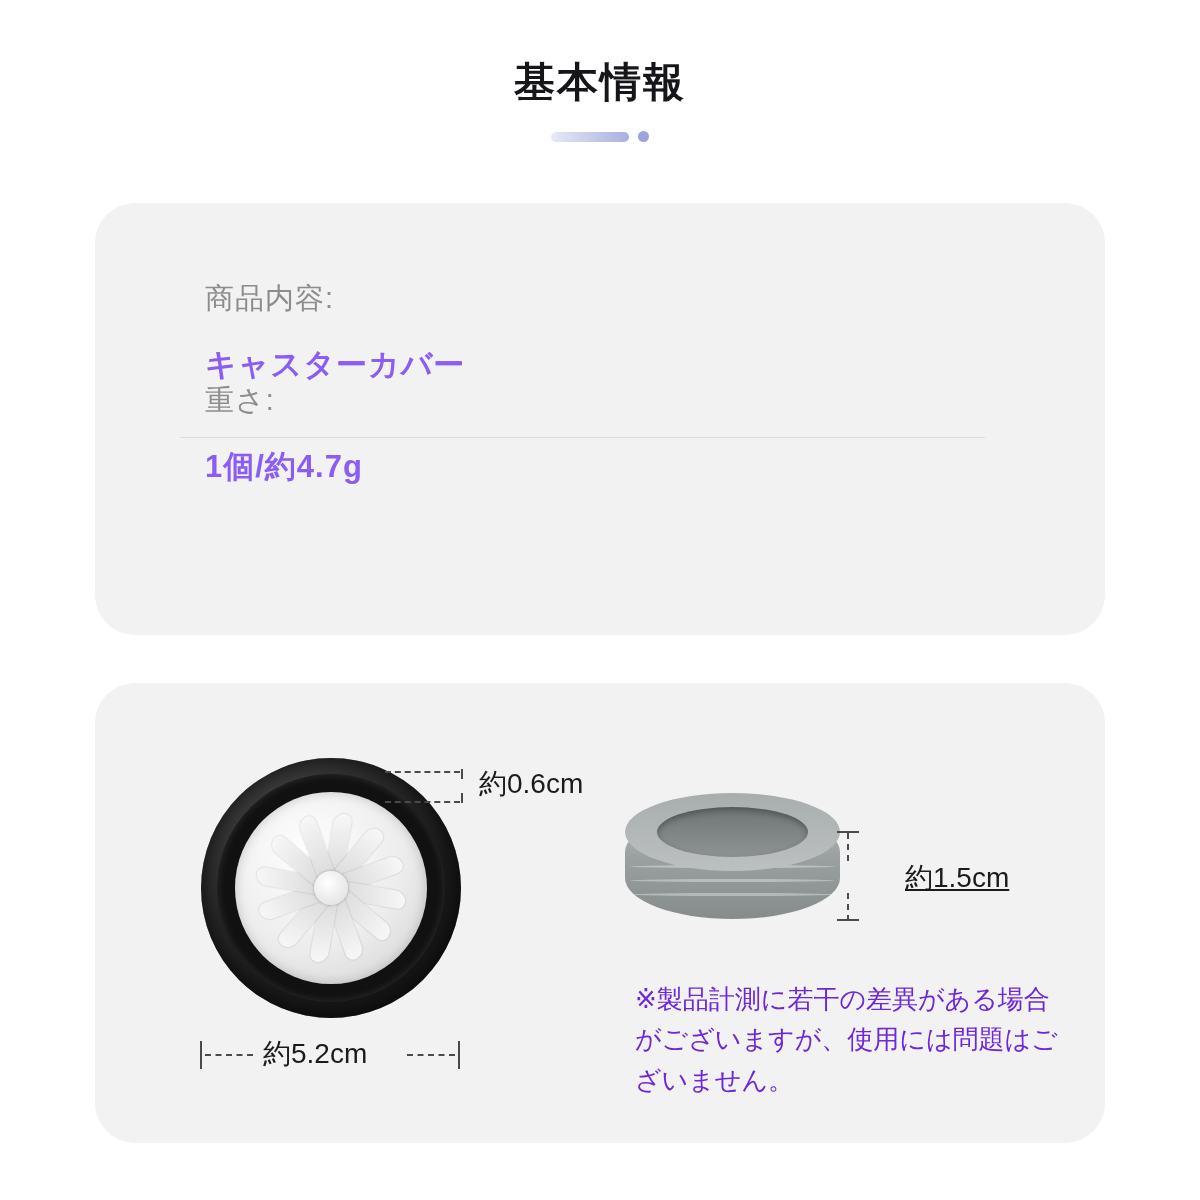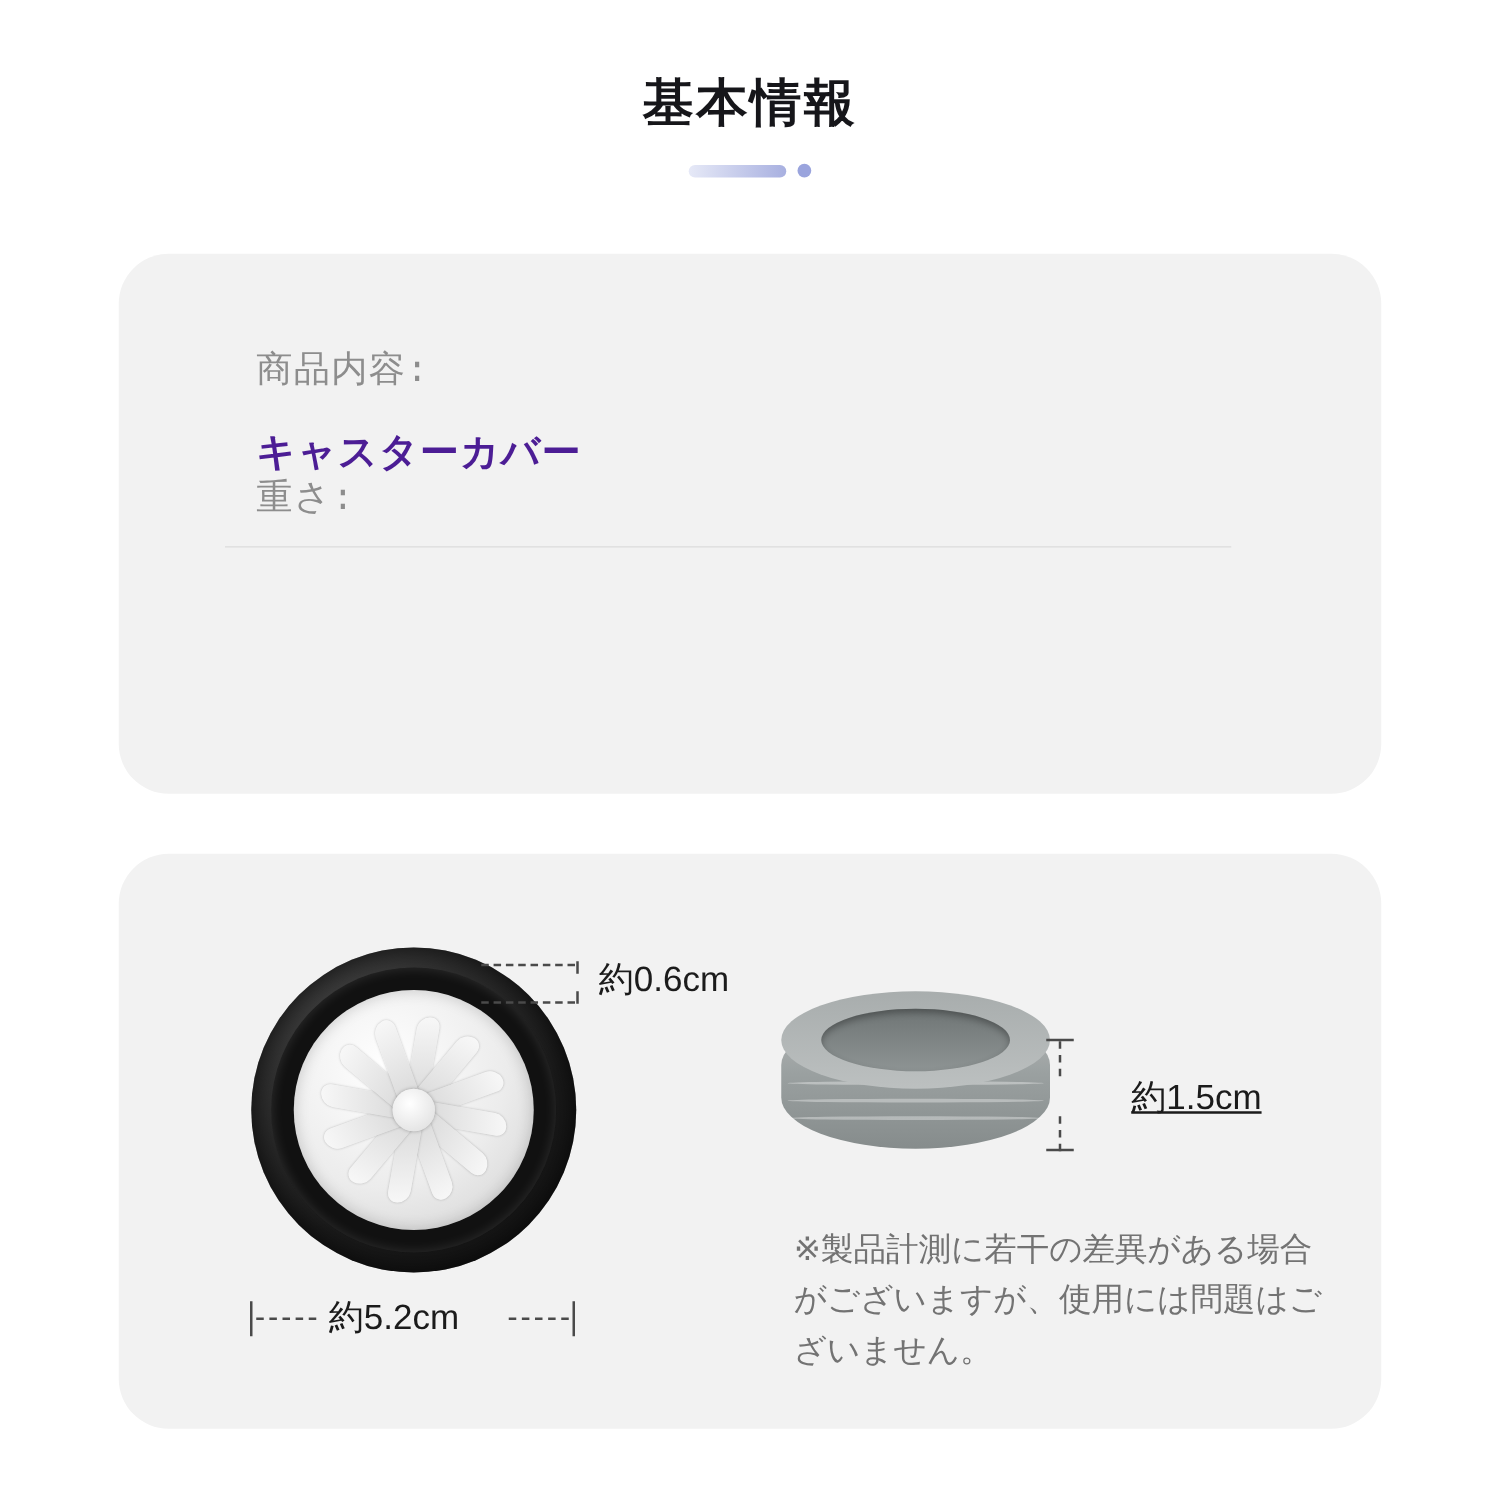--- a/index.html
+++ b/index.html
@@ -62,37 +62,36 @@
     height: 432px;
     background: #f2f2f2;
     border-radius: 40px;
     box-sizing: border-box;
     padding: 78px 110px 0 110px;
   }
   .spec-grid {
     display: grid;
     grid-template-columns: 1fr 1fr;
     row-gap: 15px;
-    font-family: Liberation Mono, monospace;
   }
   .spec-cell {
     box-sizing: border-box;
   }
   .spec-label {
     font-size: 29px;
     color: #8d8d8d;
     font-weight: normal;
     letter-spacing: 1px;
     line-height: 1.2;
   }
   .spec-value {
     margin-top: 30px;
     font-size: 31px;
     font-weight: bold;
-    color: #4c1d95;
+    color: #8b5cf6;
     letter-spacing: 1px;
     line-height: 1.2;
   }
   .spec-divider {
     position: absolute;
     left: 180px;
     top: 437px;
     width: 805px;
     height: 1px;
     background: #dcdcdc;
@@ -239,21 +238,21 @@
     color: #1b1b1b;
     white-space: nowrap;
   }
   .note {
     position: absolute;
     left: 540px;
     top: 296px;
     width: 430px;
     font-size: 26px;
     line-height: 1.55;
-    color: #737373;
+    color: #6d28d9;
   }
 </style>
 </head>
 <body>
 
 <div class="page">
 
   <div class="header">
     <div class="header-title">基本情報</div>
     <div class="header-deco">
@@ -265,20 +264,21 @@
   <div class="spec-card">
     <div class="spec-grid">
       <div class="spec-cell">
         <div class="spec-label">商品内容:</div>
         <div class="spec-value">キャスターカバー</div>
       </div>
     </div>
     <div class="spec-grid spec-row-2">
       <div class="spec-cell">
         <div class="spec-label">重さ:</div>
+        <div class="spec-value">1個/約4.7g</div>
       </div>
     </div>
   </div>
   <div class="spec-divider"></div>
 
   <div class="dim-card">
 
     <div class="wheel-wrap">
       <div class="wheel-tire"></div>
       <div class="wheel-tire-inner"></div>

